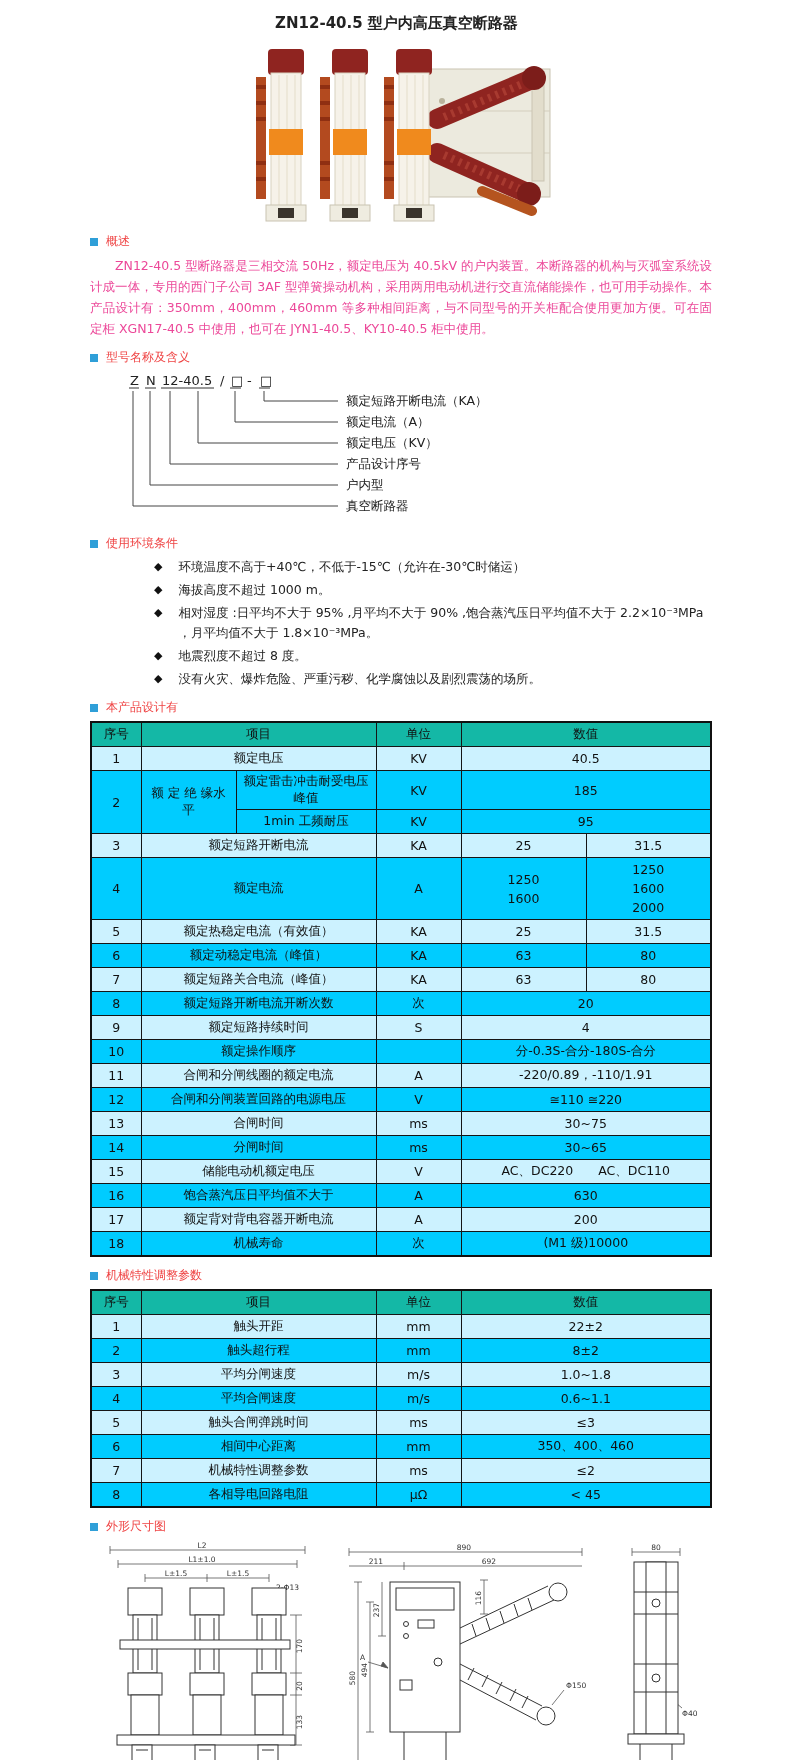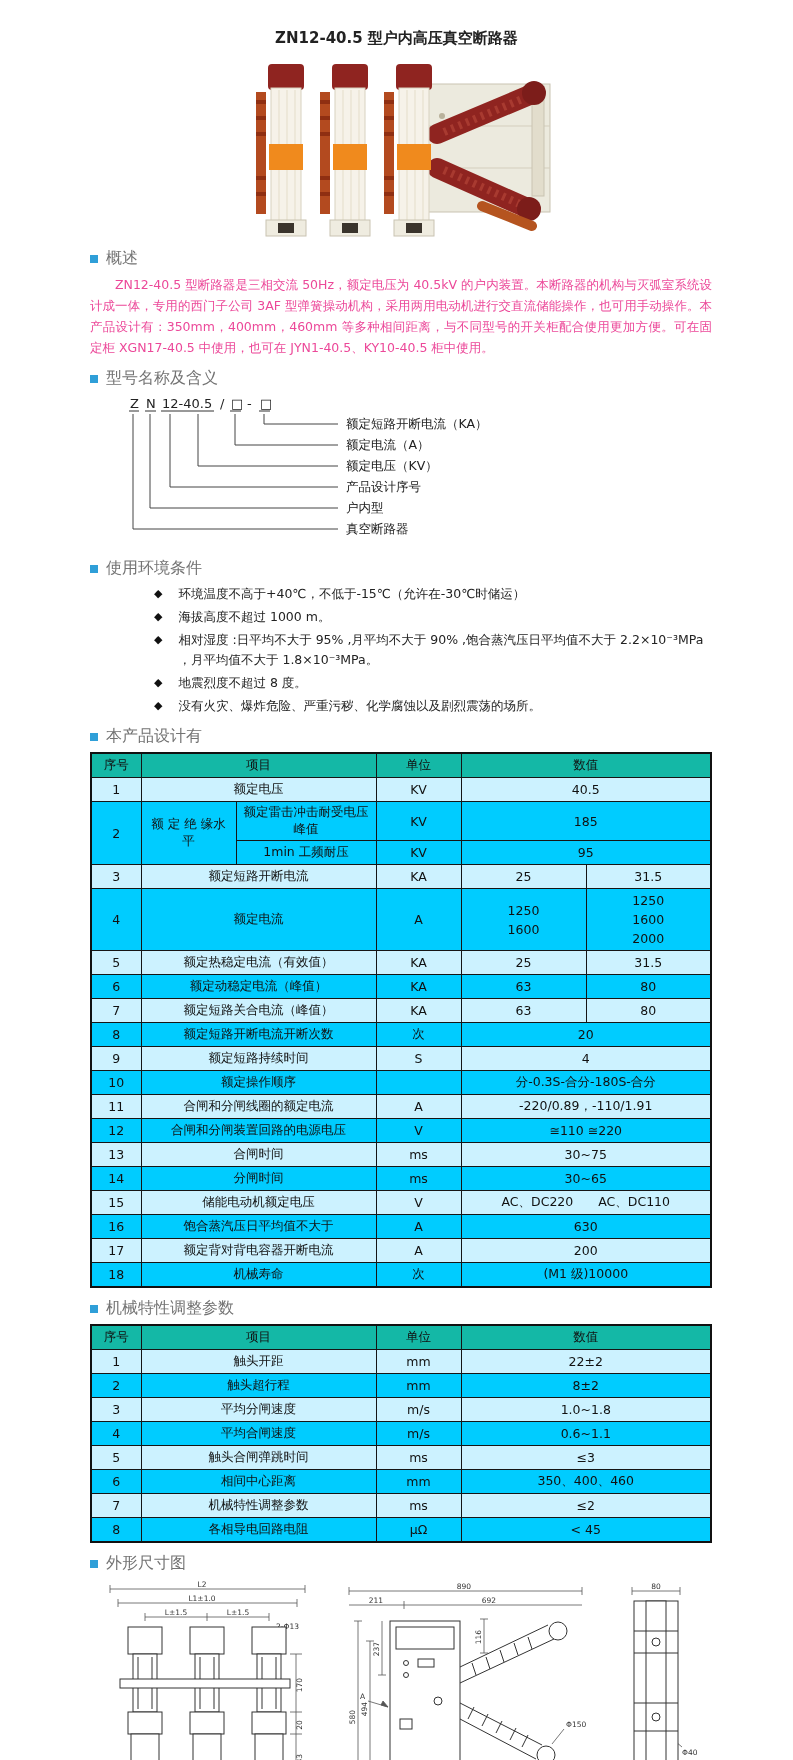--- a/index.html
+++ b/index.html
@@ -1,23 +1,23 @@
 <!DOCTYPE html>
 <html><head>
 <meta charset="utf-8">
 <style>
   html,body{margin:0;padding:0;background:#fff;}
   body{width:793px;min-height:1760px;font-family:"DejaVu Sans","Liberation Sans",sans-serif;color:#1a1a1a;}
   .page{width:793px;}
-  .title{ text-align:center;font-size:15px;font-weight:bold;color:#222;padding-top:29px;margin:0 0 8px 0;}
+  .title{ text-align:center;font-size:15px;font-weight:bold;color:#222;padding-top:14px;margin:0 0 8px 0;}
   .photo-wrap{width:330px;margin:0 auto;height:182px;}
   .content{margin-left:90px;width:622px;}
   .sec-h{display:flex;align-items:center;gap:8px;margin:10px 0 5px 0;}
   .sq{width:8px;height:8px;background:#2f9fd8;flex:0 0 auto;}
-  .sec-t{color:#737373;font-size:16px;}
+  .sec-t{color:#ef4444;font-size:12px;}
   .para{font-size:12.5px;line-height:21px;text-indent:2em;margin:2px 0 6px 0;text-align:justify;color:#ec4899;}
   ul.env{list-style:none;margin:2px 0 6px 0;padding:0 0 0 64px;}
   ul.env li{display:flex;gap:16px;font-size:12.5px;line-height:20px;margin:3px 0;color:#222;}
   .dia{flex:0 0 auto;font-size:11px;color:#111;}
   table.ptable{border-collapse:collapse;width:622px;table-layout:fixed;margin:4px 0 8px 0;border:2px solid #111;}
   table.ptable td,table.ptable th{border:1px solid #151515;font-size:12.5px;font-weight:normal;text-align:center;padding:2px 4px;height:19px;color:#111;overflow:hidden;}
   table.ptable th{background:#14b8a6;}
   tr.pale td{background:#ccf2ff;}
   tr.cyan td{background:#00ccff;}
   td.item{text-align:left;padding-left:9px;}

